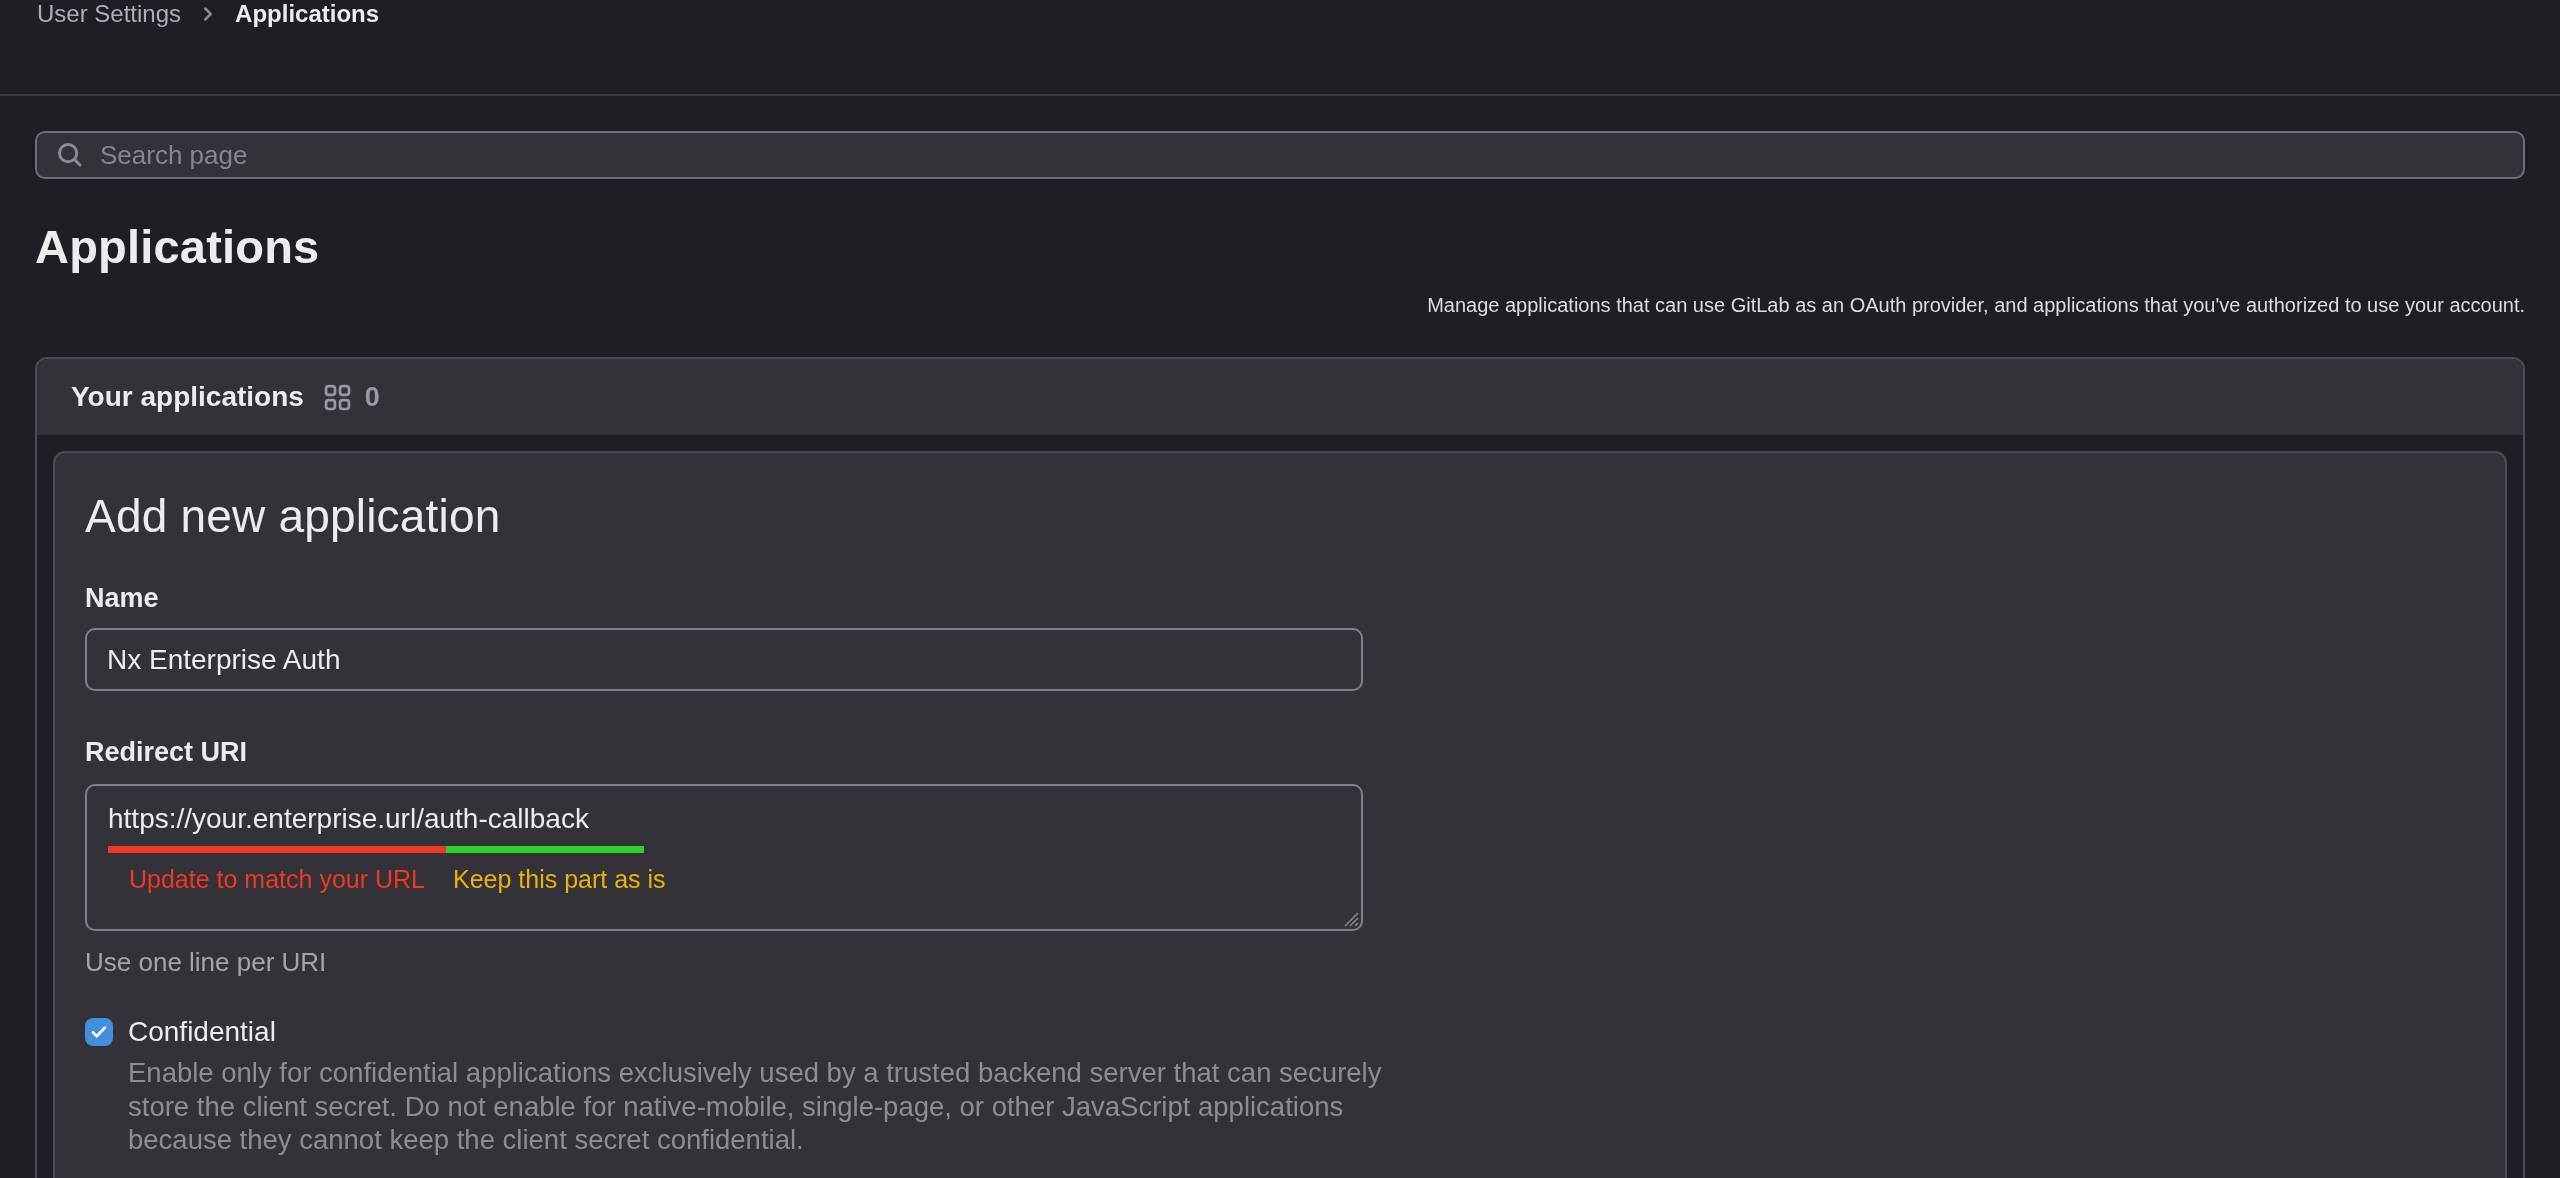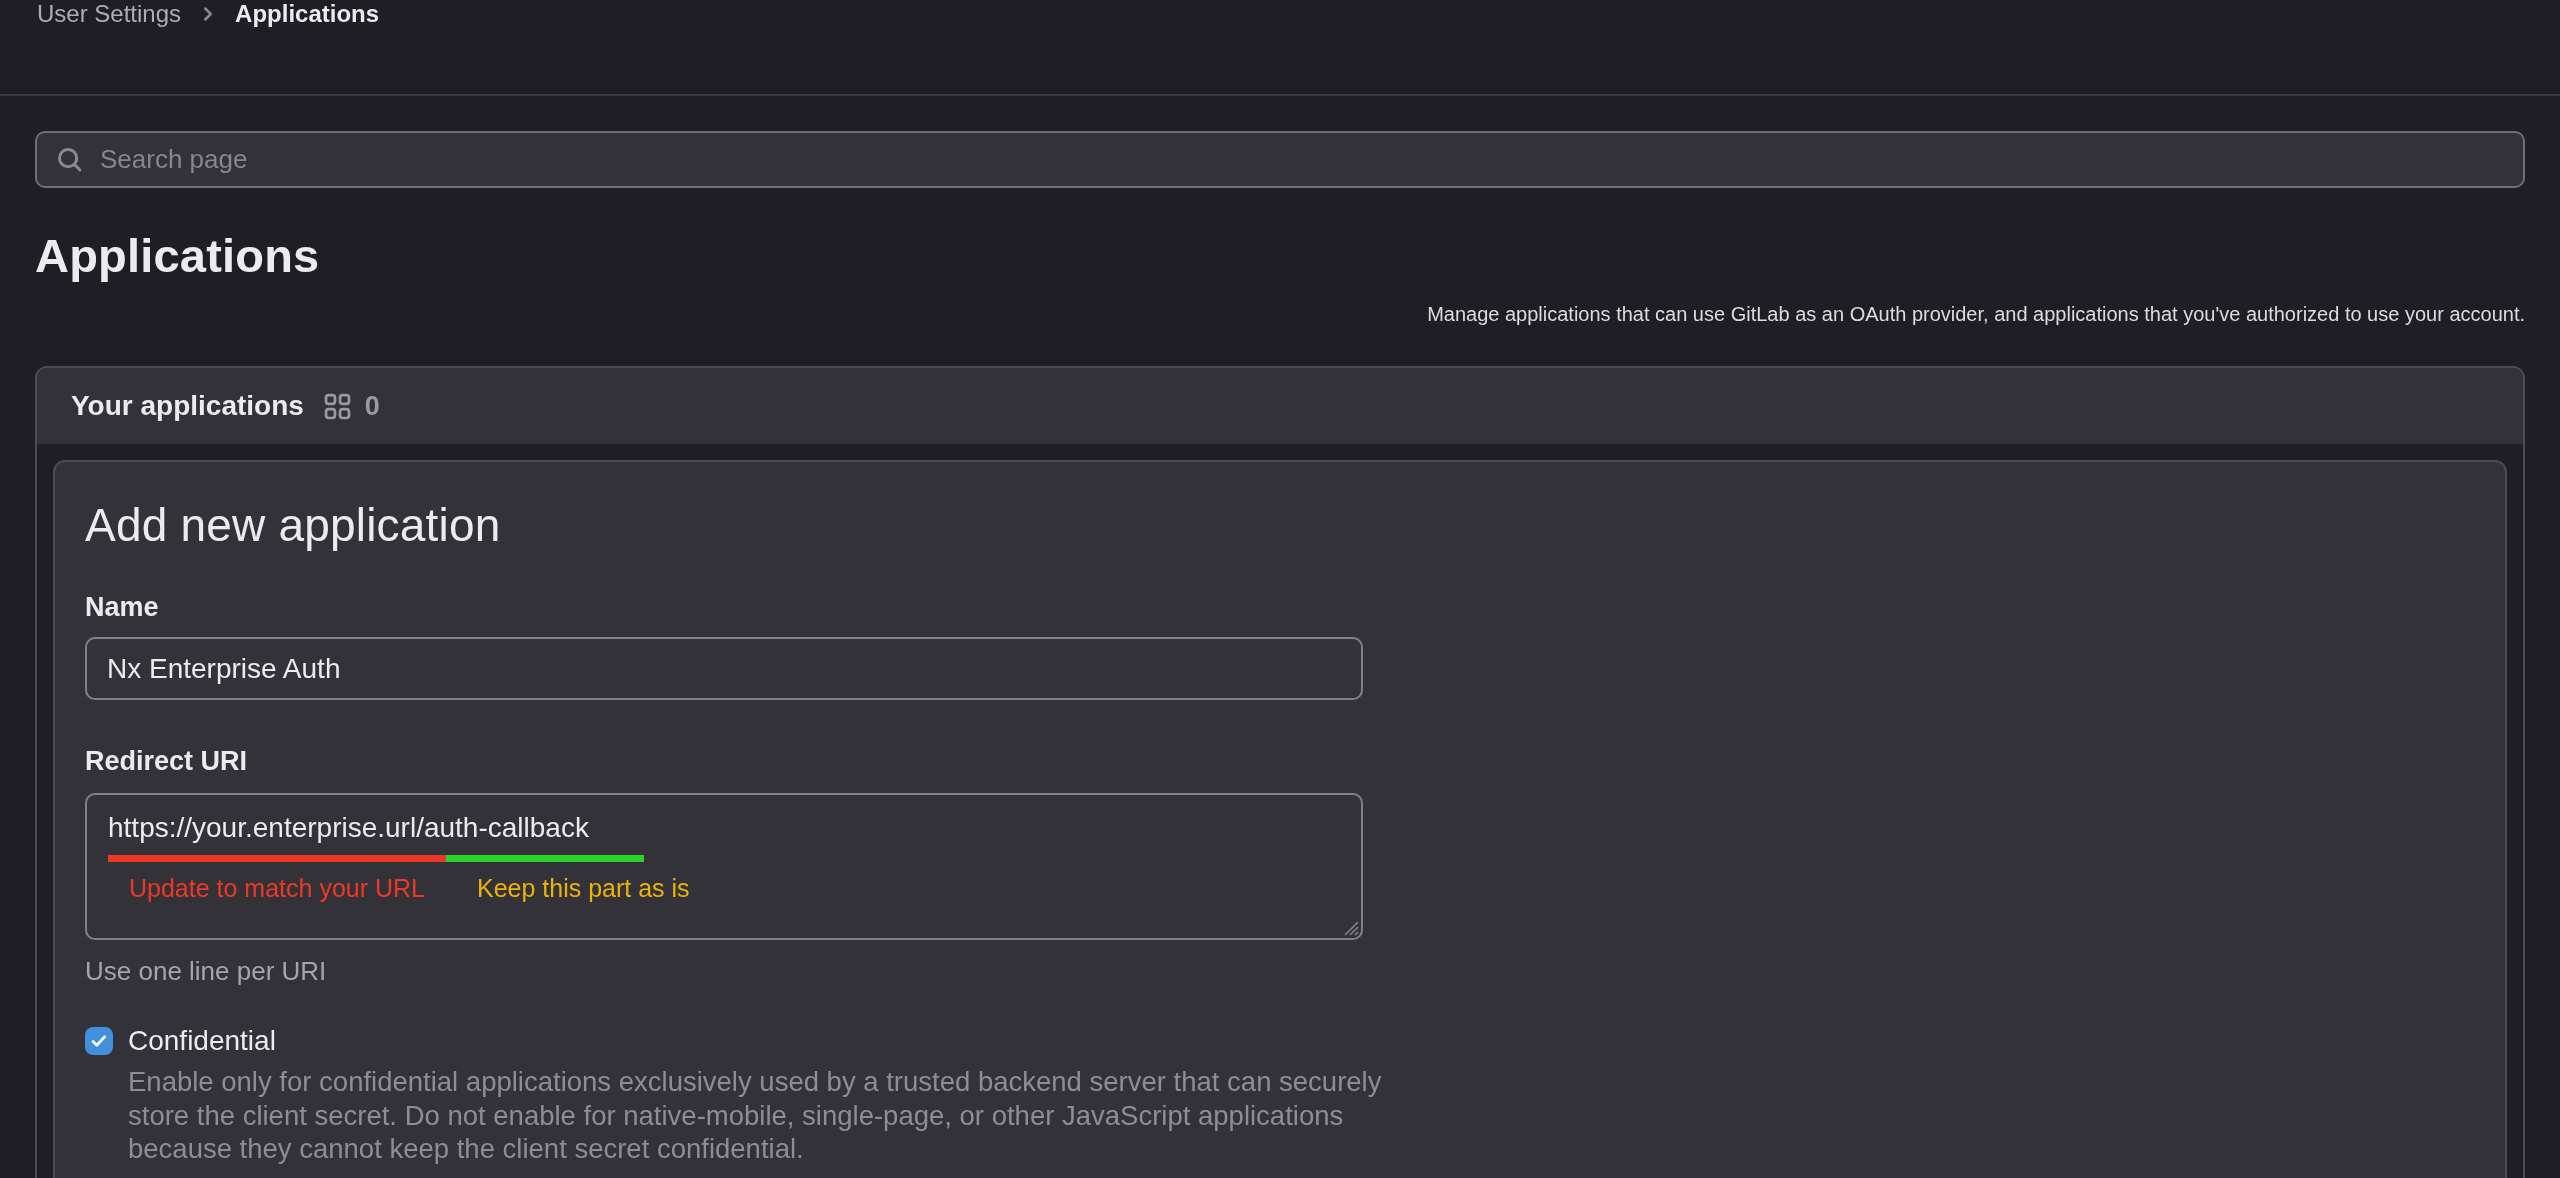--- a/index.html
+++ b/index.html
@@ -22,21 +22,21 @@
   .breadcrumb { display: flex; align-items: center; gap: 16px; font-size: 24px; }
   .crumb-link { color: #aeadb5; text-decoration: none; cursor: pointer; }
   .crumb-sep { display: flex; align-items: center; color: #8a8991; }
   .crumb-current { color: #ececef; font-weight: 700; }
 
   .main { padding: 0 35px; }
 
   
   .search-box {
     margin-top: 35px;
-    height: 57px;
+    height: 48px;
     border: 2px solid #6f6e77;
     border-radius: 10px;
     background: #333238;
     display: flex;
     align-items: center;
     padding: 0 18px;
     gap: 15px;
   }
   .search-box svg { flex: 0 0 auto; }
   .search-input {
@@ -117,21 +117,21 @@
   .url-line {
     padding: 17px 0 0 21px;
     font-size: 28px;
     color: #ececef;
     white-space: nowrap;
   }
   .underline-row { display: flex; margin: 11px 0 0 21px; }
   .bar { height: 7px; }
   .bar.red { width: 338px; }
   .bar.green { width: 198px; }
-  .note-row { display: flex; margin: 12px 0 0 21px; font-size: 25px; gap: 24px; }
+  .note-row { display: flex; margin: 12px 0 0 21px; font-size: 25px; }
   .note.red { width: 338px; text-align: center; }
   .note.green { padding-left: 7px; }
   .resize-grip { position: absolute; right: 2px; bottom: 2px; width: 18px; height: 18px; }
 
   .uri-help { margin-top: 16px; font-size: 26px; color: #a5a4ab; }
 
   
   .checkbox-row { margin-top: 38px; display: flex; align-items: center; gap: 15px; }
   .checkbox {
     width: 28px; height: 28px;

